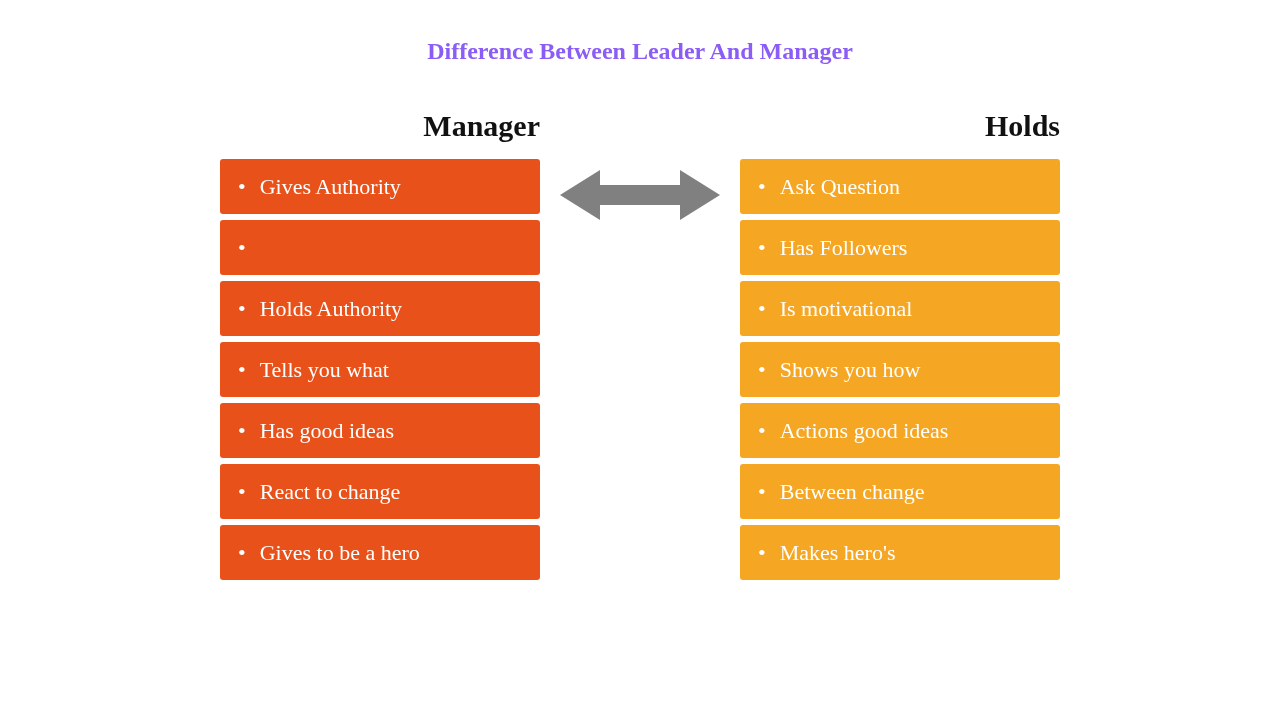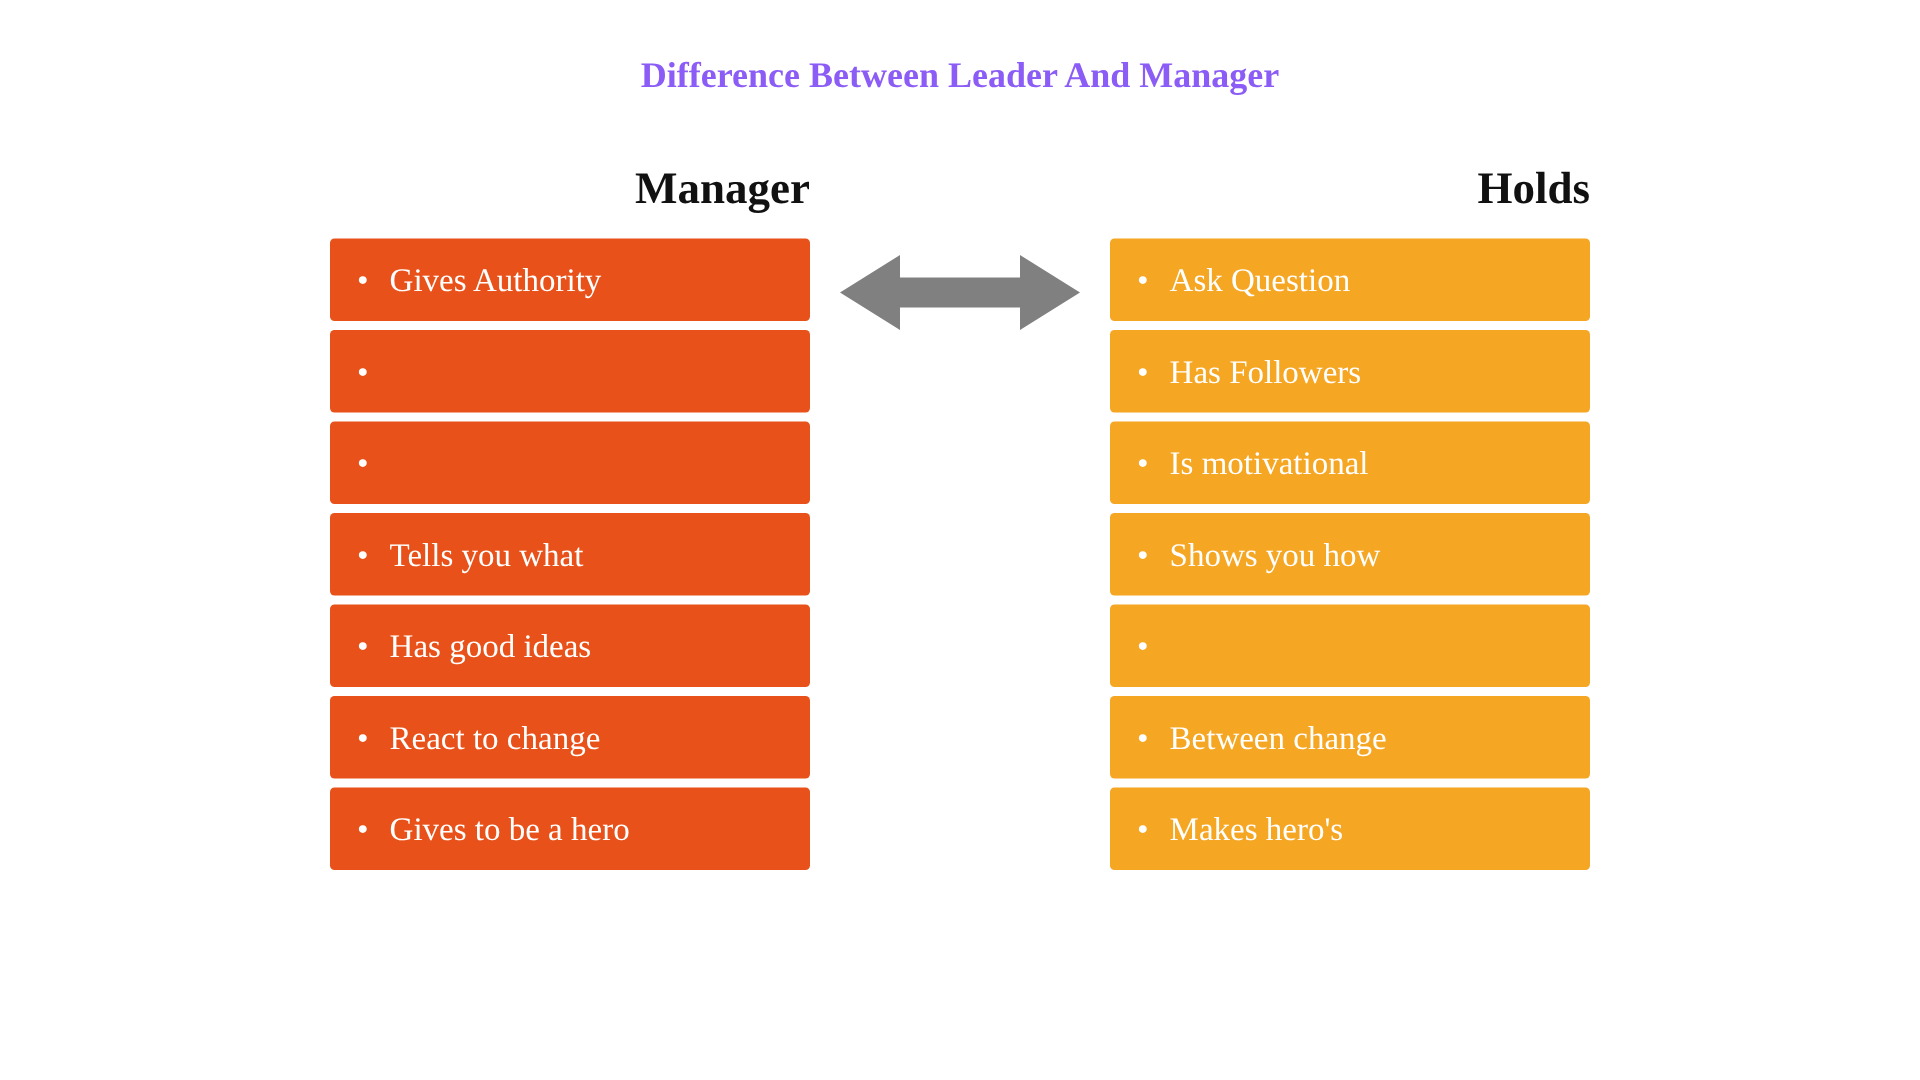--- a/index.html
+++ b/index.html
@@ -107,20 +107,21 @@
     <div class="items-list" id="manager-list">
     <div class="list-item manager-item">
           <span class="bullet">•</span>
           <span>Gives Authority</span>
         </div>
         <div class="list-item manager-item">
           <span class="bullet">•</span>
         </div>
         <div class="list-item manager-item">
           <span class="bullet">•</span>
+          <span>Holds Authority</span>
         </div>
         <div class="list-item manager-item">
           <span class="bullet">•</span>
           <span>Tells you what</span>
         </div>
         <div class="list-item manager-item">
           <span class="bullet">•</span>
           <span>Has good ideas</span>
         </div>
         <div class="list-item manager-item">
@@ -155,20 +156,21 @@
         <div class="list-item leader-item">
           <span class="bullet">•</span>
           <span>Is motivational</span>
         </div>
         <div class="list-item leader-item">
           <span class="bullet">•</span>
           <span>Shows you how</span>
         </div>
         <div class="list-item leader-item">
           <span class="bullet">•</span>
+          <span>Actions good ideas</span>
         </div>
         <div class="list-item leader-item">
           <span class="bullet">•</span>
           <span>Between change</span>
         </div>
         <div class="list-item leader-item">
           <span class="bullet">•</span>
           <span>Makes hero's</span>
         </div>
       </div>

